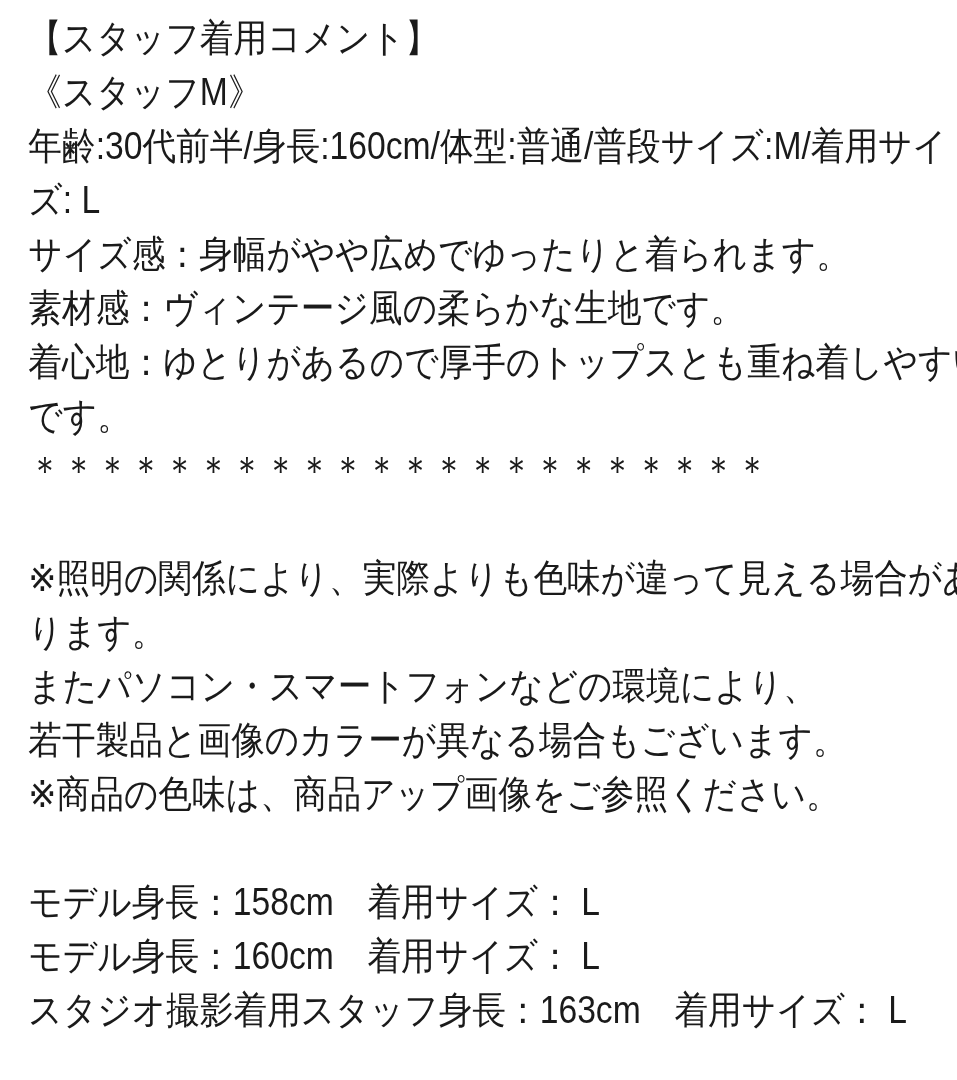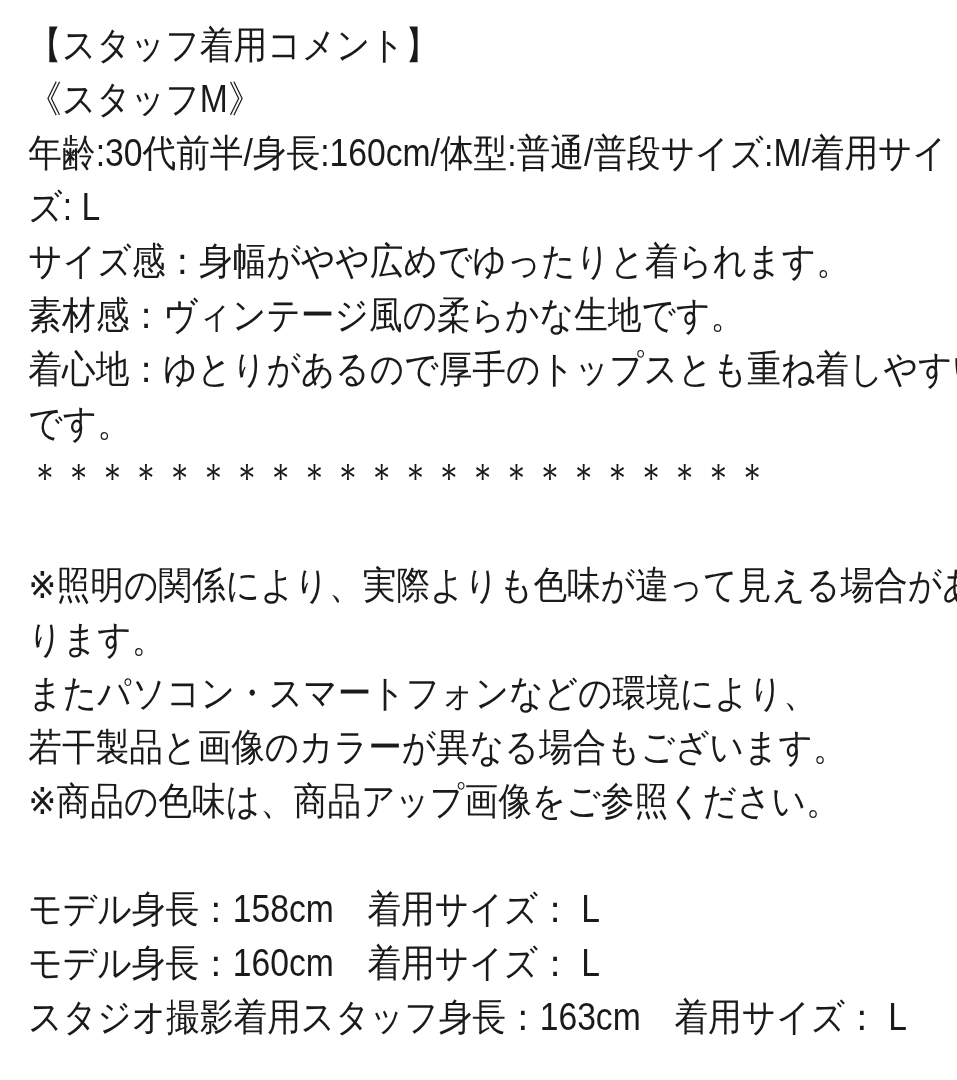--- a/index.html
+++ b/index.html
@@ -7,21 +7,21 @@
     padding: 0;
     background: #ffffff;
   }
   body {
     width: 957px;
     height: 1080px;
     overflow: hidden;
     font-family: "Liberation Sans", "DejaVu Sans", sans-serif;
   }
   .doc {
-    padding-top: 18px;
+    padding-top: 11px;
     width: 957px;
   }
   
   .doc-inner {
     width: 1080px;
     transform: scaleX(0.886);
     transform-origin: 0 0;
     padding-left: 32px;
     box-sizing: border-box;
   }

